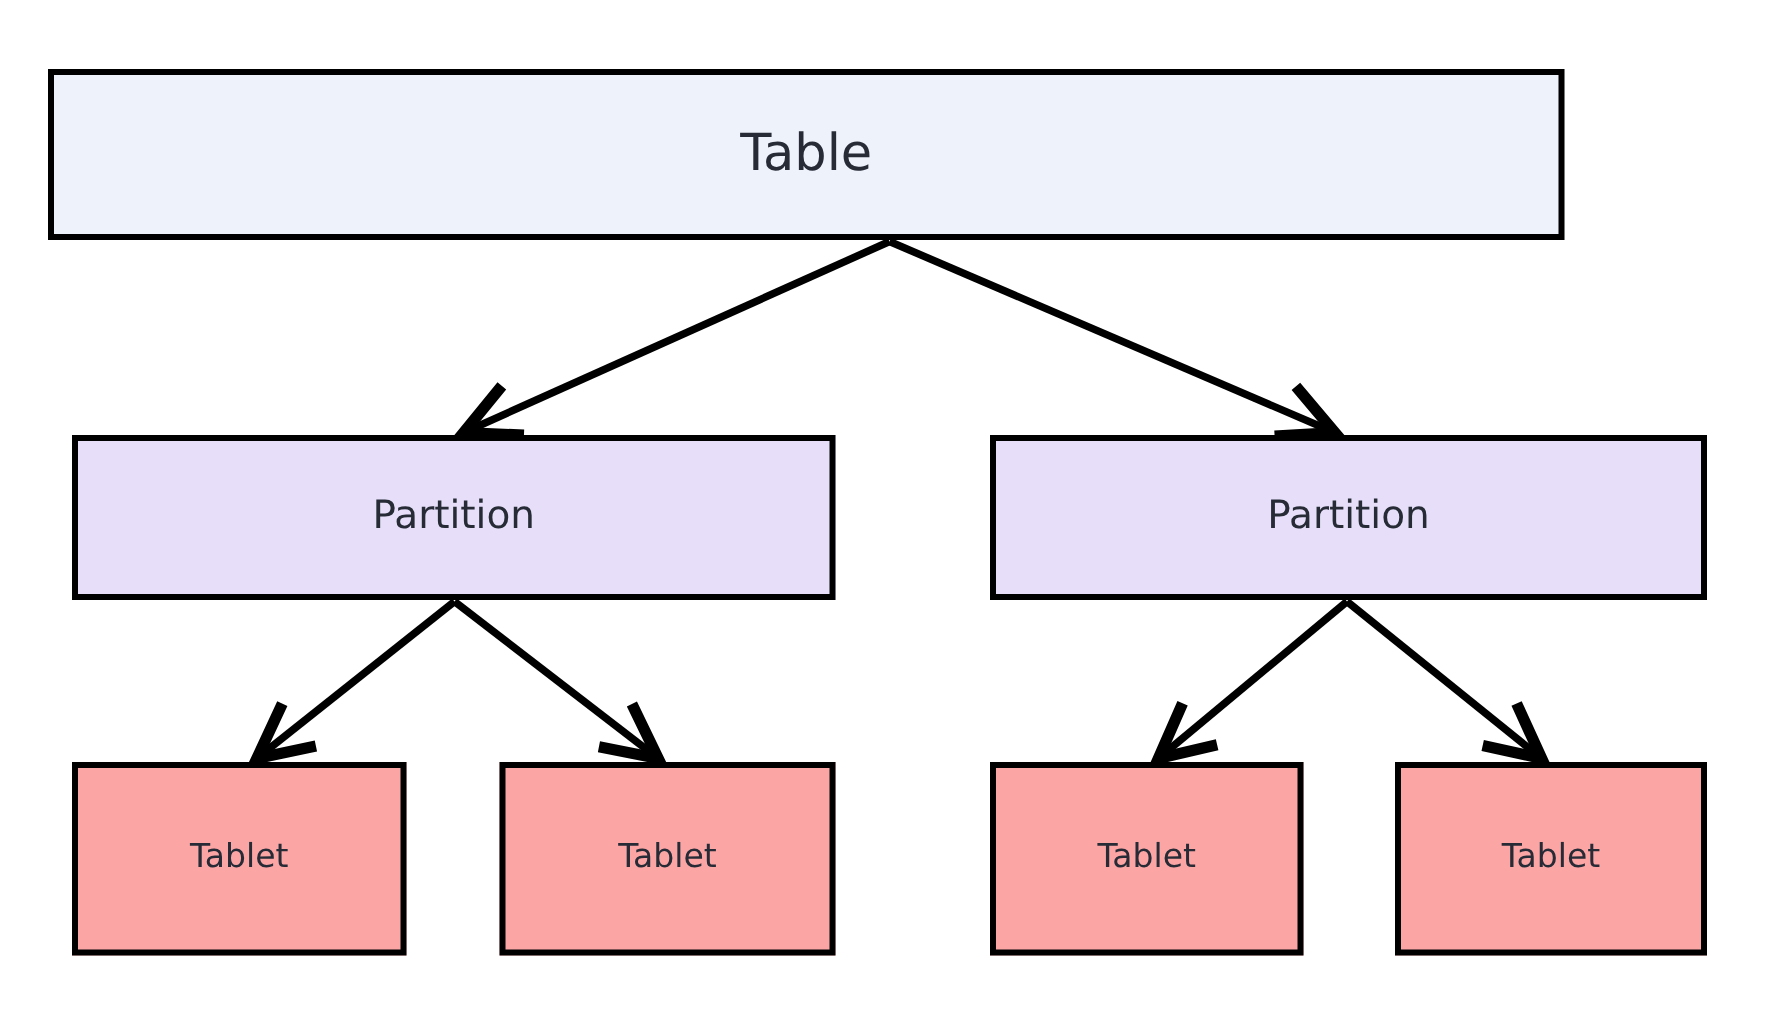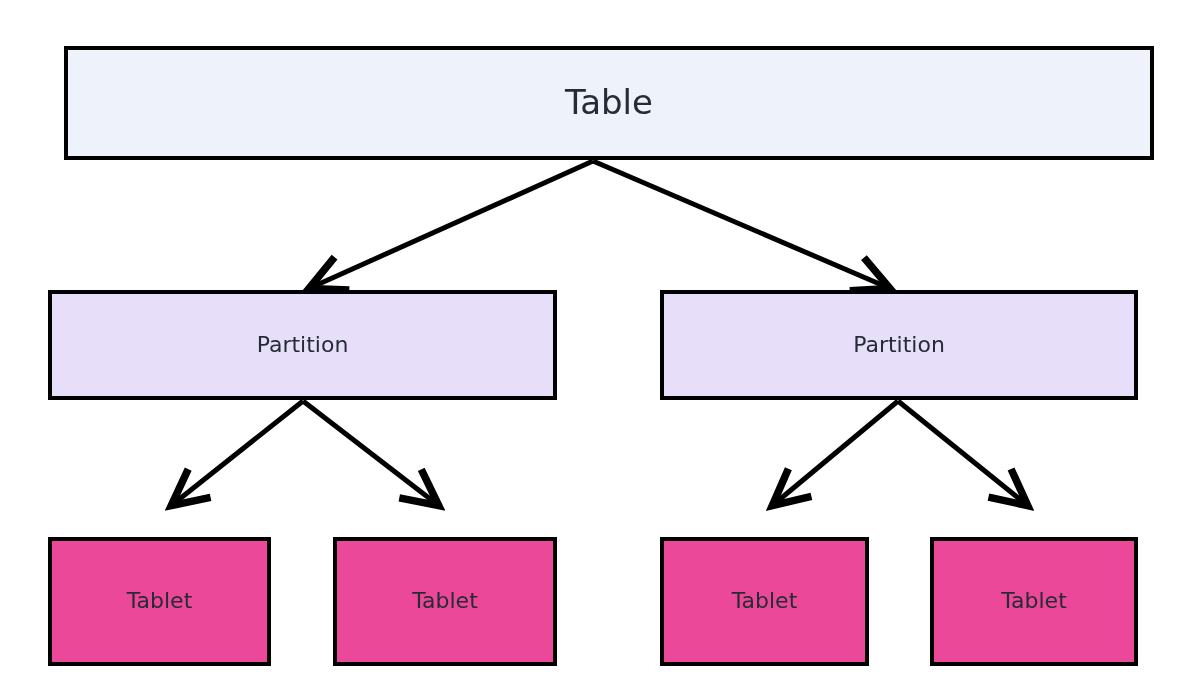--- a/index.html
+++ b/index.html
@@ -38,26 +38,25 @@
     text-align: center;
     color: #262b36;
     line-height: 1.28;
   }
   .node-table {
     background: #eef2fb;
     font-size: 34px;
   }
   .node-partition {
     background: #e7dffa;
-    font-size: 22px;
+    font-size: 26px;
   }
   .node-tablet {
-    background: #ec4899;
+    background: #fca5a5;
     font-size: 22px;
-    margin-top: 29px;
   }
   .node-line {
     display: block;
     white-space: pre;
   }
 </style>
 </head>
 <body>
 
 <div id="diagram-root">
@@ -71,21 +70,21 @@
     <g id="edges-group" stroke="#000000" stroke-width="5" fill="none" stroke-linecap="butt">
         <line x1="593" y1="161" x2="310" y2="288" marker-end="url(#arrowhead-open)"></line>
         <line x1="593" y1="161" x2="889" y2="288" marker-end="url(#arrowhead-open)"></line>
         <line x1="303" y1="401" x2="172" y2="505" marker-end="url(#arrowhead-open)"></line>
         <line x1="303" y1="401" x2="438" y2="505" marker-end="url(#arrowhead-open)"></line>
         <line x1="898" y1="401" x2="773" y2="505" marker-end="url(#arrowhead-open)"></line>
         <line x1="898" y1="401" x2="1027" y2="505" marker-end="url(#arrowhead-open)"></line>
       </g>
   </svg>
 
-  <div class="node node-table" id="node-root" style="left: 64px; top: 46px; width: 1090px; height: 114px;">
+  <div class="node node-table" id="node-root" style="left: 32px; top: 46px; width: 1011px; height: 114px;">
     <span class="node-line">Table</span>
   </div>
 
   <div class="node node-partition" id="node-partition-0" style="left: 48px; top: 290px; width: 509px; height: 110px;">
     <span class="node-line">Partition</span>
   </div>
 
   <div class="node node-partition" id="node-partition-1" style="left: 660px; top: 290px; width: 478px; height: 110px;">
     <span class="node-line">Partition</span>
   </div>

